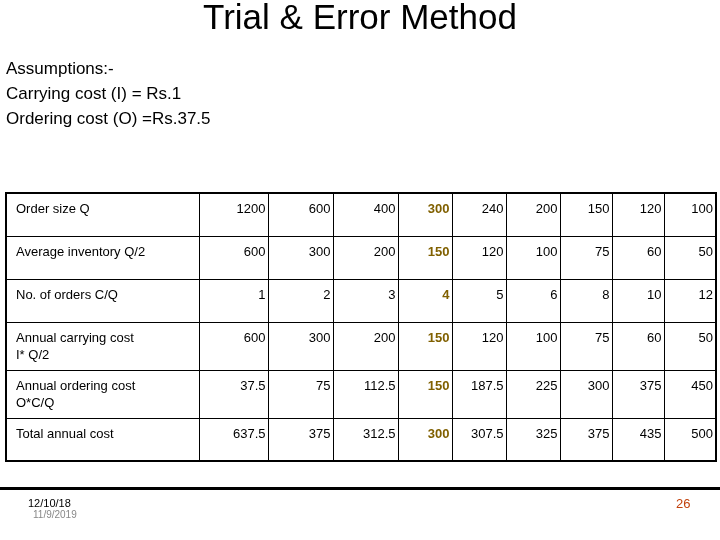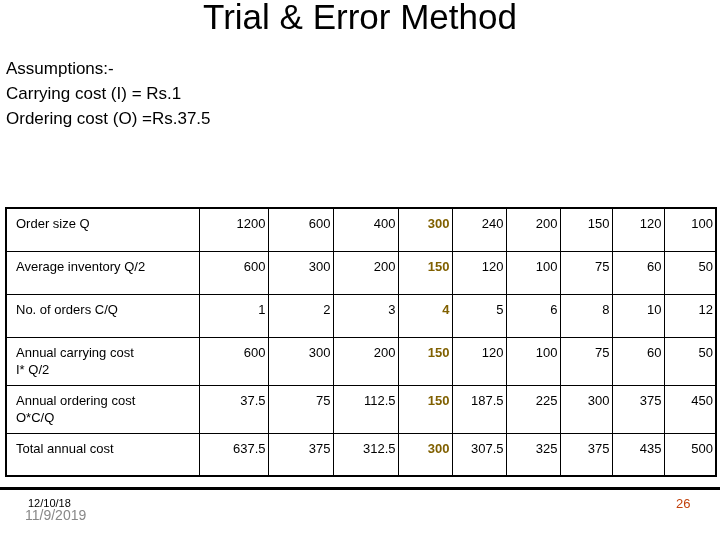--- a/index.html
+++ b/index.html
@@ -51,21 +51,20 @@
 
   
   .calc-table {
     position: absolute;
     left: 5px;
     top: 192px;
     width: 710px;
     border-collapse: collapse;
     table-layout: fixed;
     border: 2px solid #000000;
-    margin-top: 15px;
   }
   .calc-table td {
     border: 1px solid #000000;
     font-size: 13px;
     line-height: 17px;
     color: #000000;
     vertical-align: top;
     padding: 6px 5px 6px 5px;
     background: #ffffff;
   }
@@ -111,23 +110,23 @@
   .footer-date-primary {
     position: absolute;
     left: 28px;
     top: 497px;
     font-size: 11px;
     line-height: 13px;
     color: #000000;
   }
   .footer-date-secondary {
     position: absolute;
-    left: 25px;
+    left: 33px;
     top: 509px;
-    font-size: 14px;
+    font-size: 10px;
     line-height: 12px;
     color: #888888;
   }
   .footer-page-number {
     position: absolute;
     left: 676px;
     top: 496px;
     font-size: 13px;
     line-height: 16px;
     color: #c2410c;

